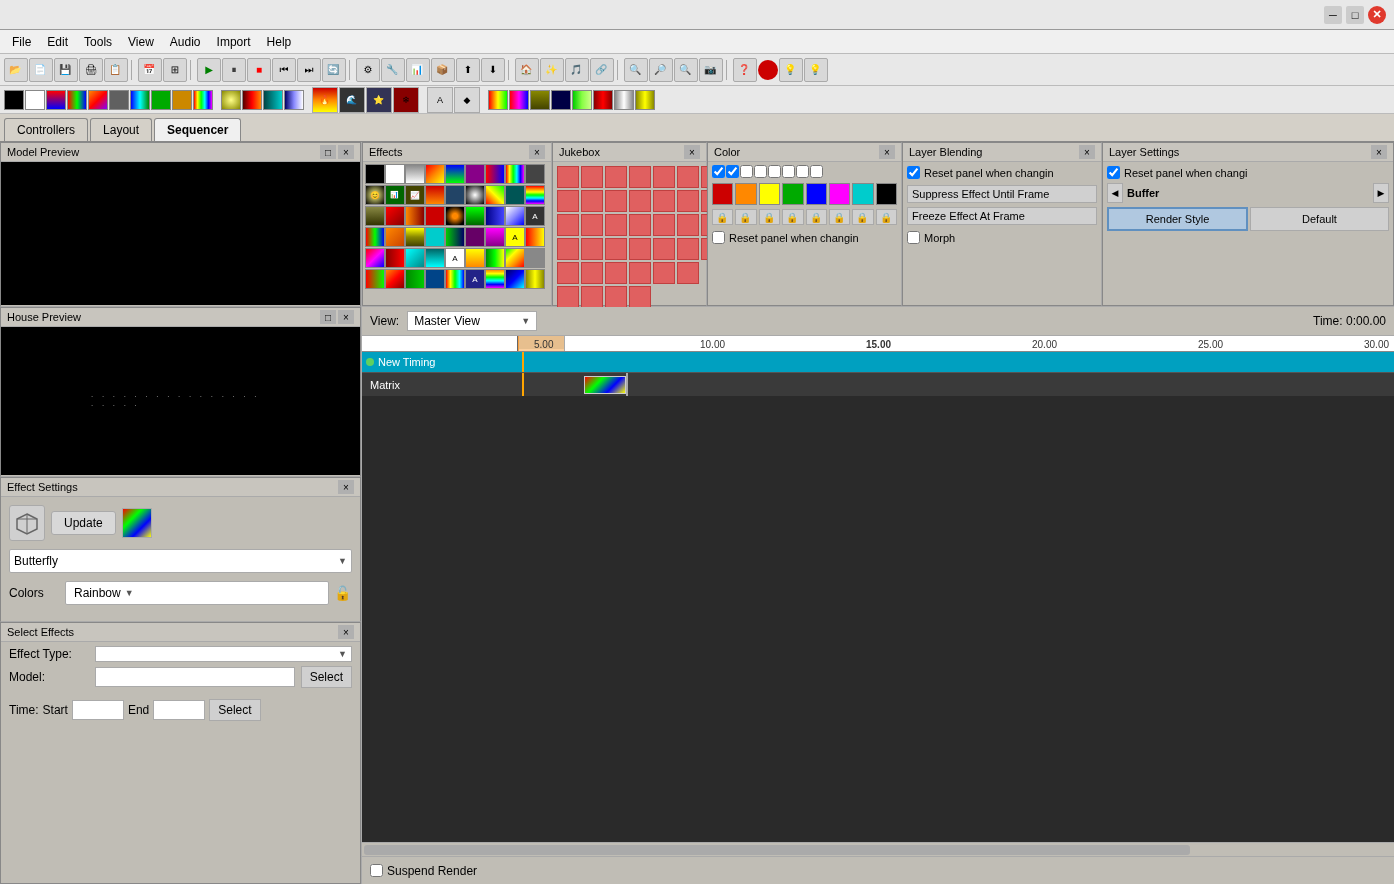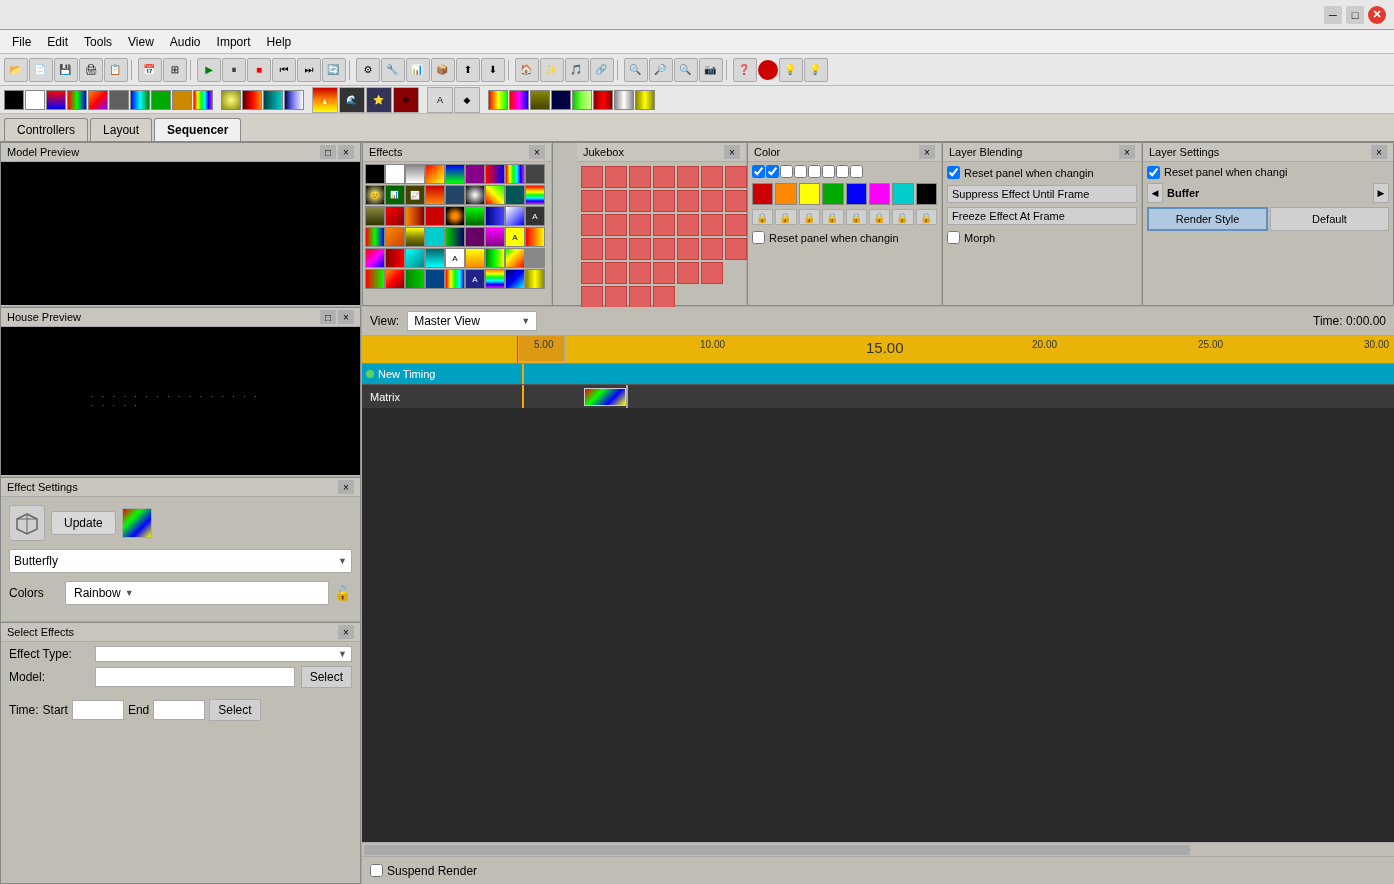--- a/index.html
+++ b/index.html
@@ -365,21 +365,21 @@
           <div class="eff-cell" style="background:linear-gradient(to right,#080,#0c0)"></div>
           <div class="eff-cell" style="background:#048"></div>
           <div class="eff-cell" style="background:linear-gradient(to right,#f00,#ff0,#0f0,#0ff,#00f)"></div>
           <div class="eff-cell" style="background:#228;color:#fff;font-size:8px">A</div>
           <div class="eff-cell" style="background:linear-gradient(#f80,#ff0,#0f0,#0ff,#00f,#f0f)"></div>
           <div class="eff-cell" style="background:linear-gradient(135deg,#006,#00f,#0ff)"></div>
           <div class="eff-cell" style="background:linear-gradient(to right,#880,#ff0,#880)"></div>
         </div>
       </div>
 
-      <div id="jukebox-panel" style="width:195px; flex-shrink:0; border-right:1px solid #aaa;padding-left:24px;">
+      <div id="jukebox-panel" style="width:155px; flex-shrink:0; border-right:1px solid #aaa;">
         <div class="panel-header">
           <span>Jukebox</span>
           <button class="panel-btn">×</button>
         </div>
 
         <div style="display:grid; grid-template-columns:repeat(8,22px); gap:2px; padding:4px;">
 
           <div style="background:#e06060;width:22px;height:22px;border:1px solid #c04040;cursor:pointer"></div>
           <div style="background:#e06060;width:22px;height:22px;border:1px solid #c04040;cursor:pointer"></div>
           <div style="background:#e06060;width:22px;height:22px;border:1px solid #c04040;cursor:pointer"></div>
@@ -499,21 +499,21 @@
           </div>
         </div>
       </div>
 
       <div id="layer-settings" style="flex:1; min-width:0;">
         <div class="panel-header">
           <span>Layer Settings</span>
           <button class="panel-btn">×</button>
         </div>
         <div class="ls-body">
-          <div style="display:flex;gap:4px;margin-bottom:4px;font-size:11px;">
+          <div style="display:flex;align-items:center;gap:4px;margin-bottom:4px;font-size:11px;">
             <input type="checkbox" checked="" style="">
             <span>Reset panel when changi</span>
           </div>
 
           <div style="display:flex;align-items:center;gap:4px;margin-bottom:4px;">
             <button style="width:16px;height:20px;background:#d0d0d0;border:1px solid #aaa;cursor:pointer;font-size:9px;">◀</button>
             <span style="flex:1;text-align:left;font-size:11px;font-weight:bold;">Buffer</span>
             <button style="width:16px;height:20px;background:#d0d0d0;border:1px solid #aaa;cursor:pointer;font-size:9px;">▶</button>
           </div>
 
@@ -529,28 +529,28 @@
 
       <div style="display:flex;align-items:center;gap:8px;padding:4px 8px;background:#c0bdb5;border-bottom:1px solid #aaa;">
         <span>View:</span>
         <div style="display:flex;align-items:center;padding:2px 6px;background:white;border:1px solid #aaa;cursor:pointer;width:130px;">
           <span style="flex:1;font-size:12px;">Master View</span>
           <span style="font-size:9px;color:#555">▼</span>
         </div>
         <span style="font-size:12px;margin-left:auto;">Time: 0:00.00</span>
       </div>
 
-      <div style="background:#eab308;height:28px;border-bottom:1px solid #888;position:relative;overflow:hidden;">
+      <div style="background:#ffffff;height:16px;border-bottom:1px solid #888;position:relative;overflow:hidden;">
 
         <div style="position:absolute;left:155px;top:0;height:100%;background:#f8a040;width:2px;"></div>
         <div style="position:absolute;left:157px;top:0;height:100%;background:#d08020;width:45px;border-bottom:2px solid #f8a040;opacity:0.5;"></div>
 
         <span style="position:absolute;left:172px;font-size:10px;color:#333;top:3px;">5.00</span>
         <span style="position:absolute;left:338px;font-size:10px;color:#333;top:3px;">10.00</span>
-        <span style="position:absolute;left:504px;font-size:15px;color:#333;top:3px;">15.00</span>
+        <span style="position:absolute;left:504px;font-size:10px;color:#333;top:3px;font-weight:bold;">15.00</span>
         <span style="position:absolute;left:670px;font-size:10px;color:#333;top:3px;">20.00</span>
         <span style="position:absolute;left:836px;font-size:10px;color:#333;top:3px;">25.00</span>
         <span style="position:absolute;left:1002px;font-size:10px;color:#333;top:3px;">30.00</span>
 
         <div style="position:absolute;left:1040px;right:0;top:0;height:100%;background:repeating-linear-gradient(45deg,#a0b8d0,#a0b8d0 3px,#c4d8e8 3px,#c4d8e8 8px);opacity:0.7;"></div>
 
         <div style="position:absolute;left:155px;top:0;bottom:0;width:1px;background:#666;"></div>
         <div style="position:absolute;left:202px;top:0;bottom:0;width:1px;background:#aaa;"></div>
       </div>
 

